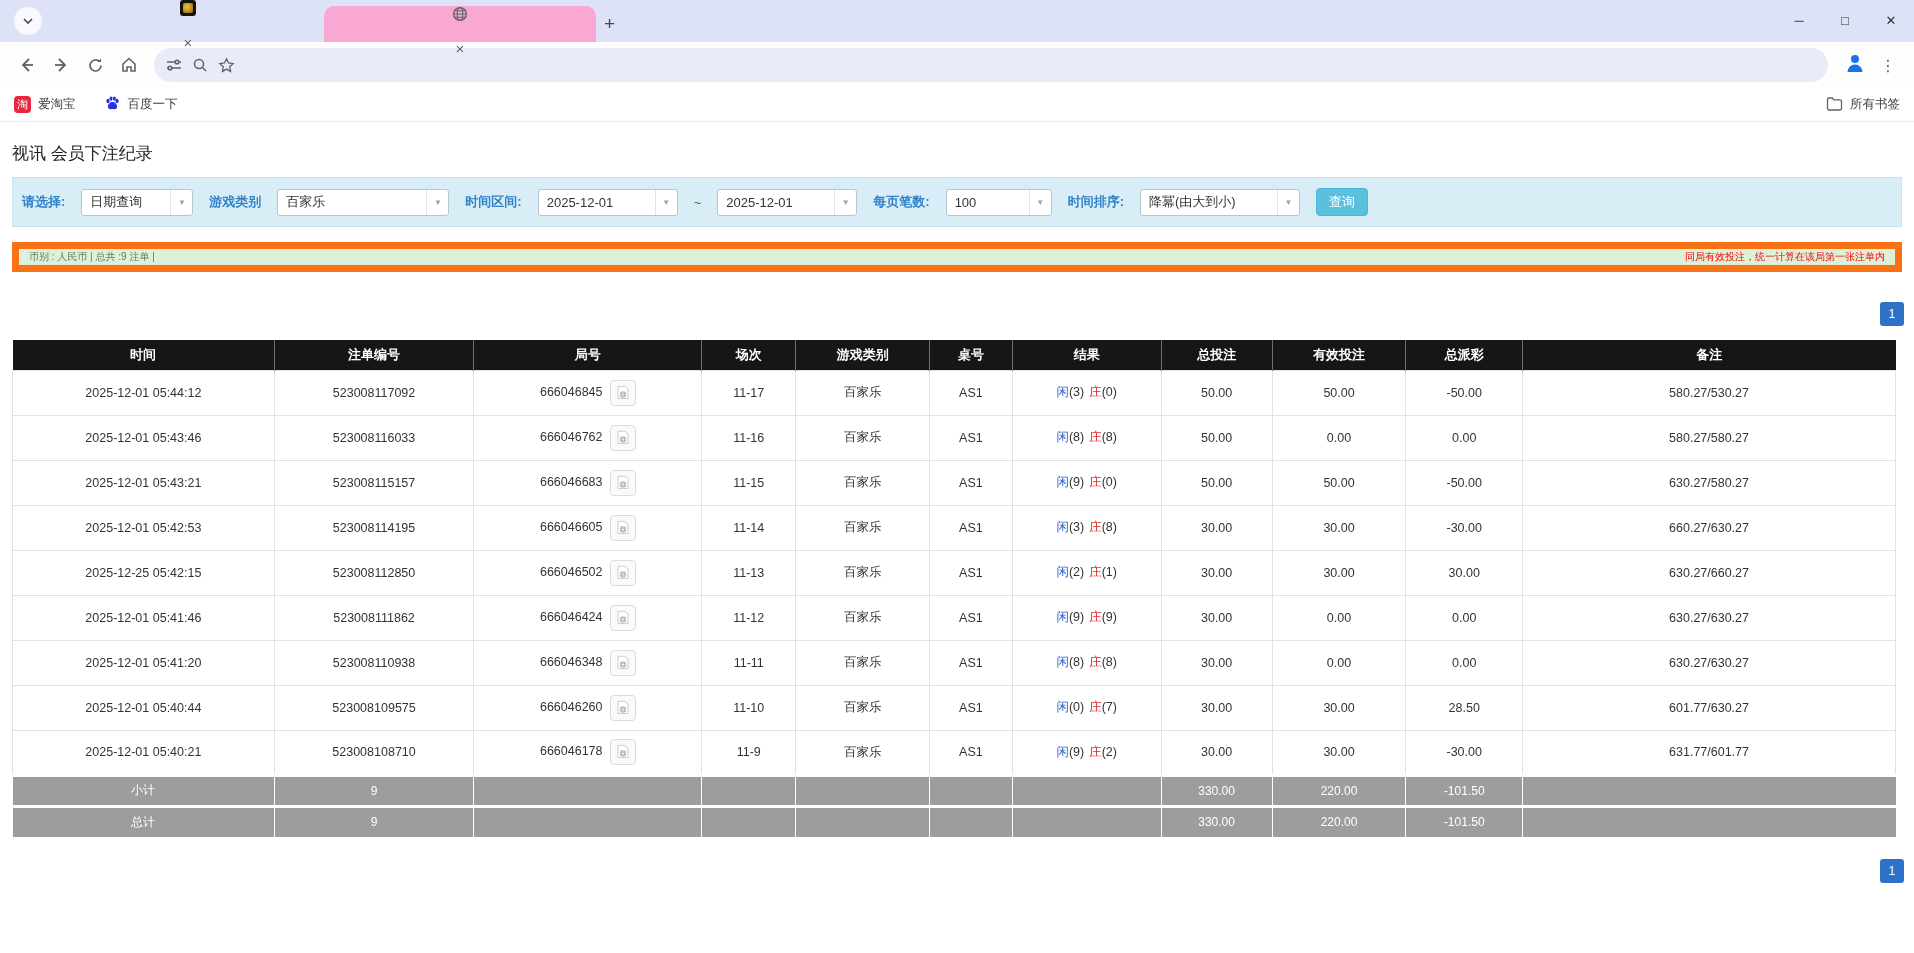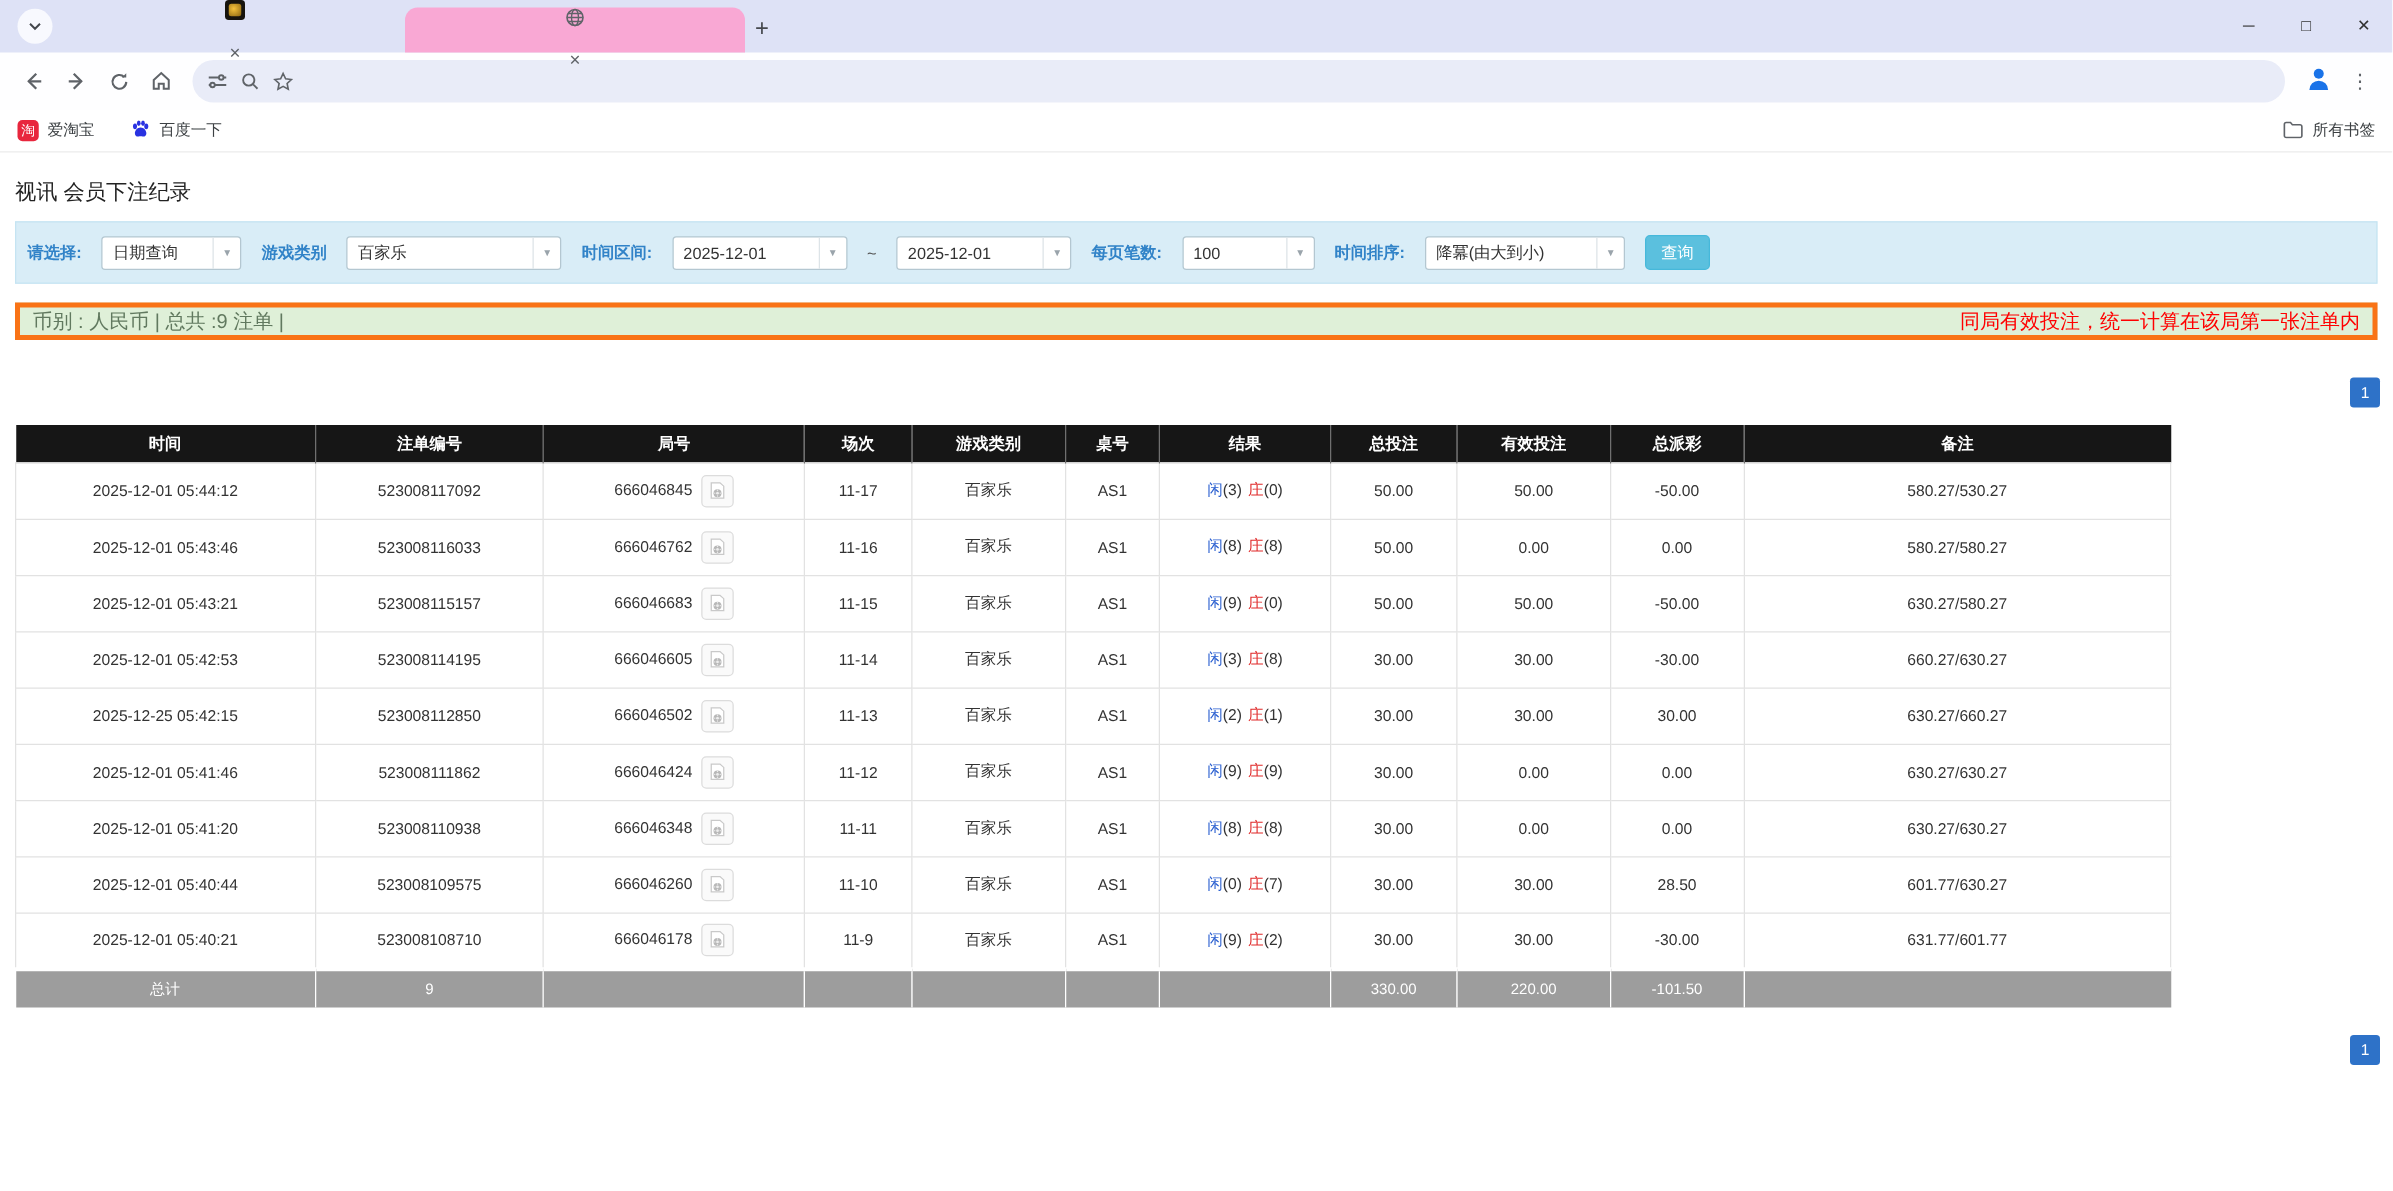--- a/index.html
+++ b/index.html
@@ -49,31 +49,31 @@
     padding:10px 9px;display:flex;align-items:center;gap:16px;font-size:13px;}
   .f-label{color:var(--filter-label);font-weight:bold;white-space:nowrap;}
   .chosen{background:#fff;border:1px solid #b4c7d1;border-radius:3px;height:27px;
     display:flex;align-items:center;justify-content:space-between;cursor:pointer;}
   .chosen .val{padding:0 8px;white-space:nowrap;overflow:hidden;color:#333;}
   .chosen .arr{width:22px;align-self:stretch;border-left:1px solid #dde4e8;
     display:flex;align-items:center;justify-content:center;color:#9aa4ab;font-size:8px;}
   .tilde{color:#555;}
   .search-btn{background:var(--button-bg);border:1px solid #46b8da;color:#fff;border-radius:4px;
     height:28px;padding:0 12px;font-size:13px;cursor:pointer;}
-  .summary-bar{margin:15px 12px 0;background:var(--summary-bg);border:4px solid #f97316;height:30px;
-    display:flex;align-items:center;justify-content:space-between;padding:0 10px;font-size:16px;}
+  .summary-bar{margin:15px 12px 0;background:var(--summary-bg);border:7px solid #f97316;height:30px;
+    display:flex;align-items:center;justify-content:space-between;padding:0 10px;font-size:10px;}
   .summary-left{color:#61795f;}
   .summary-right{color:#ff0000;}
   .pager-row{display:flex;justify-content:flex-end;margin-right:10px;}
   .pager-top{margin-top:30px;margin-bottom:14px;}
   .pager-bottom{margin-top:22px;}
   .page-btn{width:24px;height:24px;background:var(--pager-bg);color:#fff;font-size:12.5px;
     display:flex;align-items:center;justify-content:center;border-radius:3px;cursor:pointer;}
   
-  table.bets{width:1725px;margin-left:12px;border-collapse:collapse;table-layout:fixed;font-size:12.5px;}
+  table.bets{width:1884px;margin-left:12px;border-collapse:collapse;table-layout:fixed;font-size:12.5px;}
   table.bets thead th{background:var(--header-bg);color:#fff;height:30px;font-weight:bold;
     border-right:1px solid #6f6f6f;font-size:13px;}
   table.bets thead th:last-child{border-right:none;}
   table.bets tbody td{height:45px;text-align:center;border:1px solid #e2e2e2;background:#fff;color:#333;}
   table.bets tfoot td{background:var(--footer-bg);color:#fff;height:31px;text-align:center;
     border-right:1px solid #fff;border-top:3px solid #fff;font-size:12px;}
   table.bets tfoot td:last-child{border-right:none;}
   td.blue{color:var(--link-blue);cursor:pointer;}
   td.neg,span.neg{color:var(--negative-red);}
   .res-p{color:var(--player-blue);}
@@ -510,20 +510,33 @@
       <span class="res-p">闲</span><span>(9)</span><span class="res-b">庄</span><span>(2)</span>
     </td>
     <td class="blue">30.00</td>
     <td>30.00</td>
     <td class="neg">-30.00</td>
     <td>631.77/601.77</td>
   </tr>
     </tbody>
   <tfoot>
     <tr>
+      <td>小计</td>
+      <td>9</td>
+      <td></td>
+        <td></td>
+        <td></td>
+        <td></td>
+        <td></td>
+      <td>330.00</td>
+      <td>220.00</td>
+      <td class="neg">-101.50</td>
+      <td></td>
+    </tr>
+    <tr>
       <td>总计</td>
       <td>9</td>
       <td></td>
         <td></td>
         <td></td>
         <td></td>
         <td></td>
       <td>330.00</td>
       <td>220.00</td>
       <td class="neg">-101.50</td>

